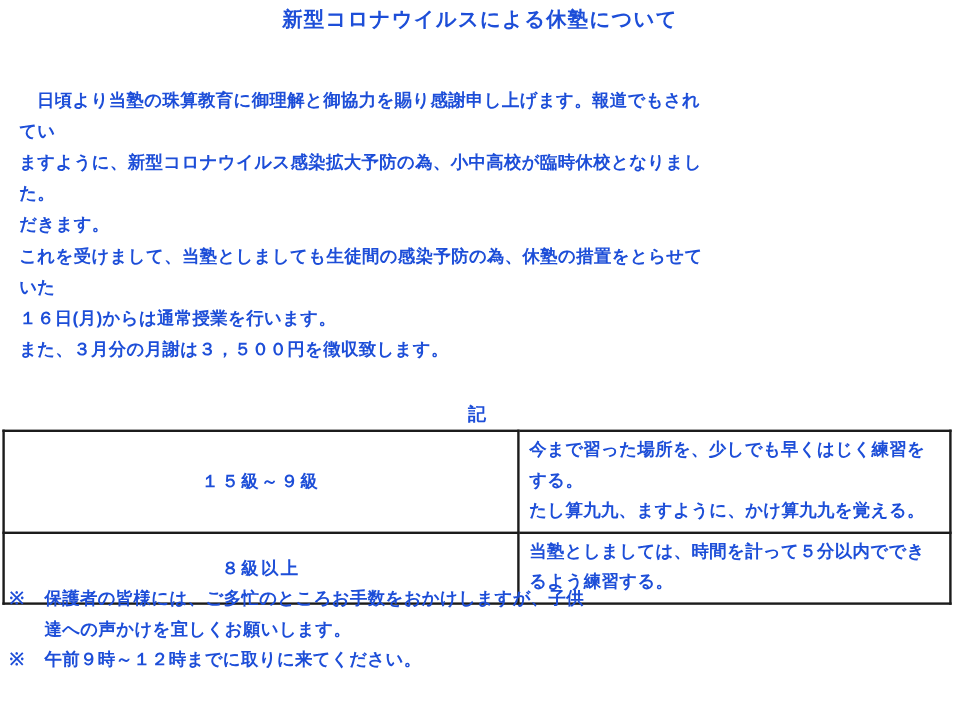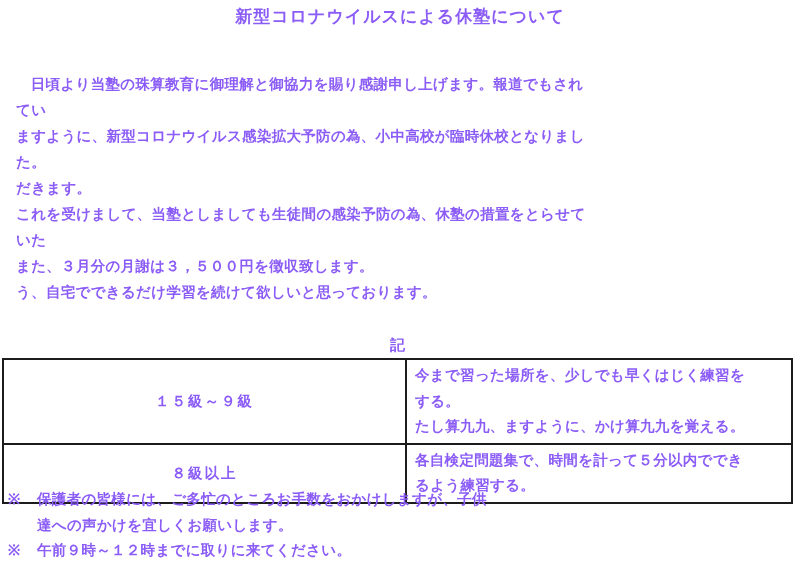--- a/index.html
+++ b/index.html
@@ -5,21 +5,21 @@
   html, body {
     margin: 0;
     padding: 0;
     background: #ffffff;
   }
   .page {
     position: relative;
     width: 800px;
     height: 585px;
     background: #ffffff;
-    color: #8b5cf6;
+    color: #1d4ed8;
     font-family: Liberation Sans, sans-serif;
     overflow: hidden;
   }
   .title {
     position: absolute;
     top: 5px;
     left: 0;
     width: 100%;
     margin: 0;
     text-align: center;
@@ -51,21 +51,21 @@
     top: 358px;
     left: 2px;
     width: 791px;
     border-collapse: collapse;
     font-size: 14.5px;
     font-weight: 600;
   }
   .grid td {
     border: 2px solid #1c1c1c;
     vertical-align: middle;
-    padding: 4px;
+    padding: 17px;
   }
   .grid td.level-cell {
     width: 393px;
     text-align: center;
     letter-spacing: 2px;
   }
   .grid td.instr-cell {
     padding: 3px 8px 3px 8px;
     line-height: 25.5px;
     vertical-align: top;
@@ -97,40 +97,40 @@
 
 <div class="page">
 
   <h1 class="title">新型コロナウイルスによる休塾について</h1>
 
   <div class="body-block">
     <div class="body-line">　日頃より当塾の珠算教育に御理解と御協力を賜り感謝申し上げます。報道でもされてい</div>
     <div class="body-line">ますように、新型コロナウイルス感染拡大予防の為、小中高校が臨時休校となりました。</div>
     <div class="body-line">だきます。</div>
     <div class="body-line">これを受けまして、当塾としましても生徒間の感染予防の為、休塾の措置をとらせていた</div>
+    <div class="body-line">１６日(月)からは通常授業を行います。</div>
     <div class="body-line">また、３月分の月謝は３，５００円を徴収致します。</div>
-    <div class="body-line">う、自宅でできるだけ学習を続けて欲しいと思っております。</div>
   </div>
 
   <div class="ki-heading">記</div>
 
   <table class="grid">
     <tbody>
         <tr class="row-upper">
       <td class="level-cell">１５級～９級</td>
       <td class="instr-cell">
         <div class="instr-line">今まで習った場所を、少しでも早くはじく練習を</div>
         <div class="instr-line">する。</div>
         <div class="instr-line">たし算九九、ますように、かけ算九九を覚える。</div>
       </td>
     </tr>
     <tr class="row-lower">
       <td class="level-cell">８級以上</td>
       <td class="instr-cell">
-        <div class="instr-line">各自検定問題集で、時間を計って５分以内ででき</div>
+        <div class="instr-line">当塾としましては、時間を計って５分以内ででき</div>
         <div class="instr-line">るよう練習する。</div>
       </td>
     </tr>
   </tbody>
     </table>
 
   <div class="notes-block">
     <div class="note-item">
       <span class="note-marker">※</span>
       <div class="note-lines">

